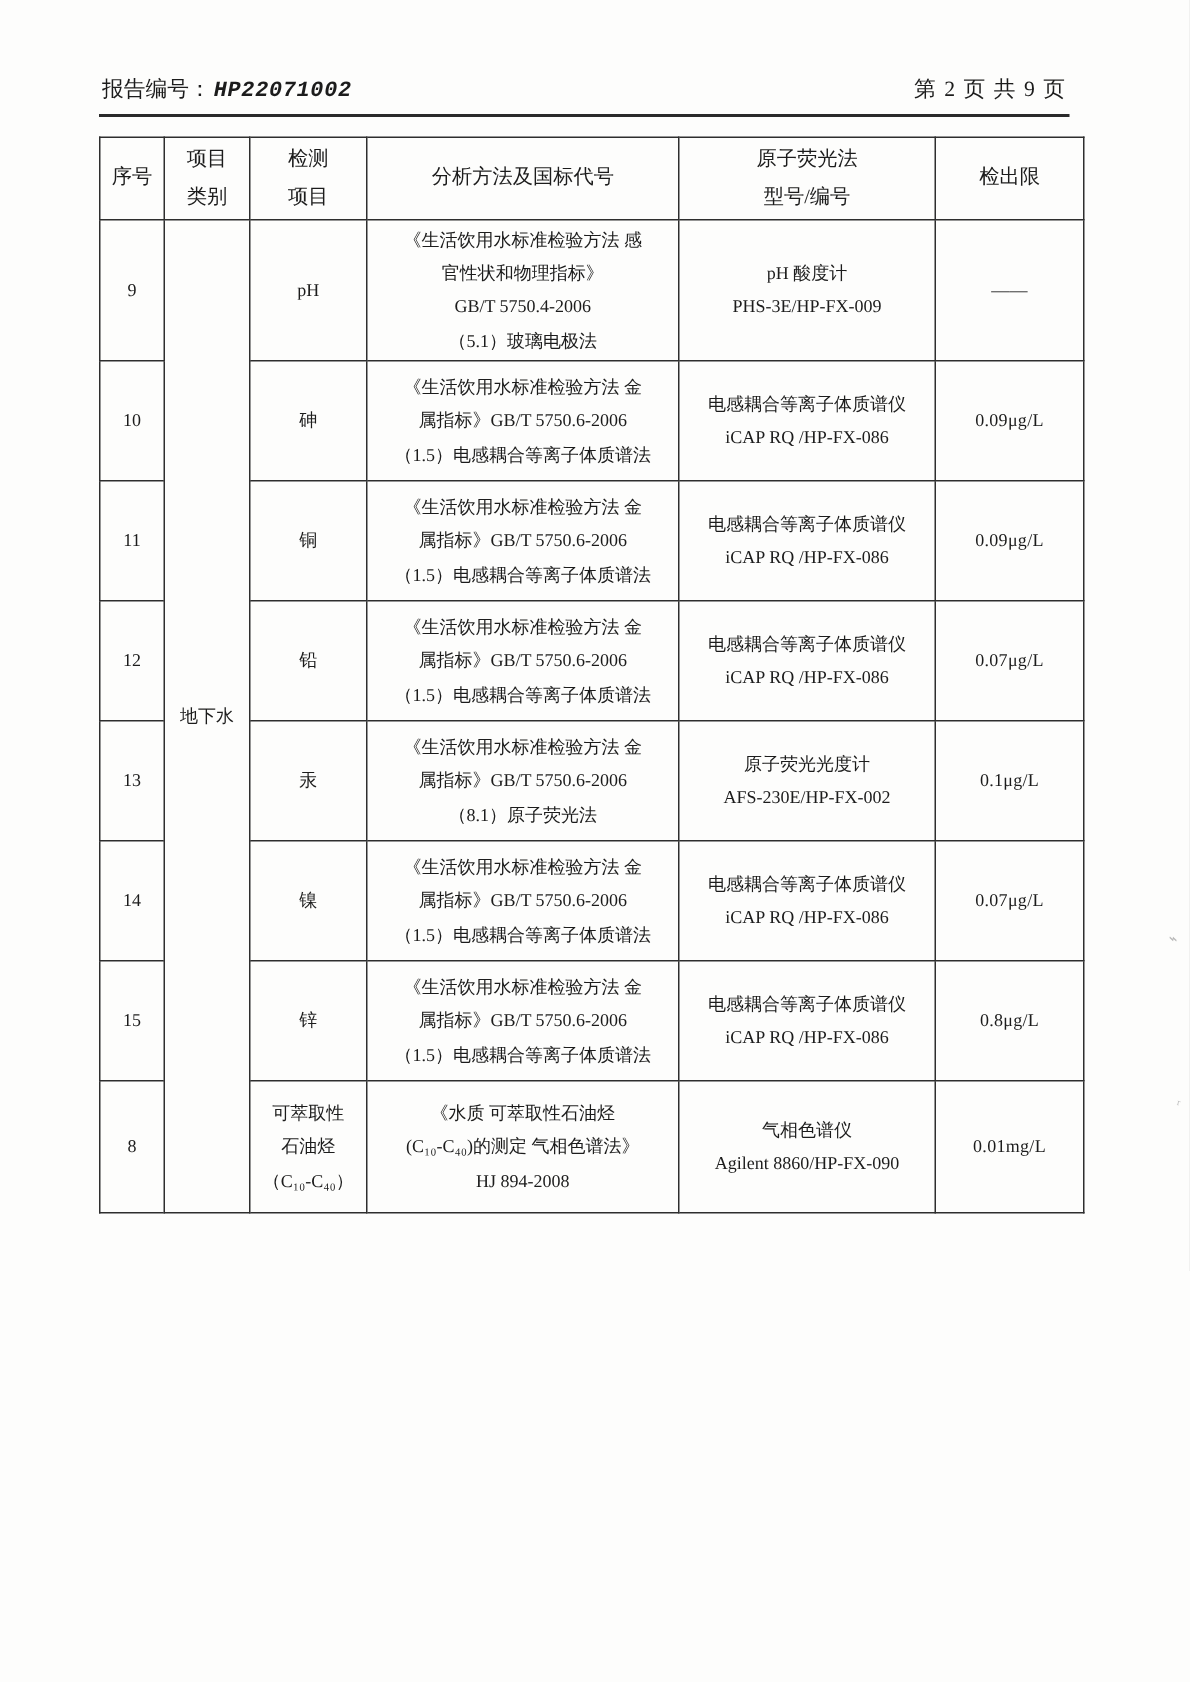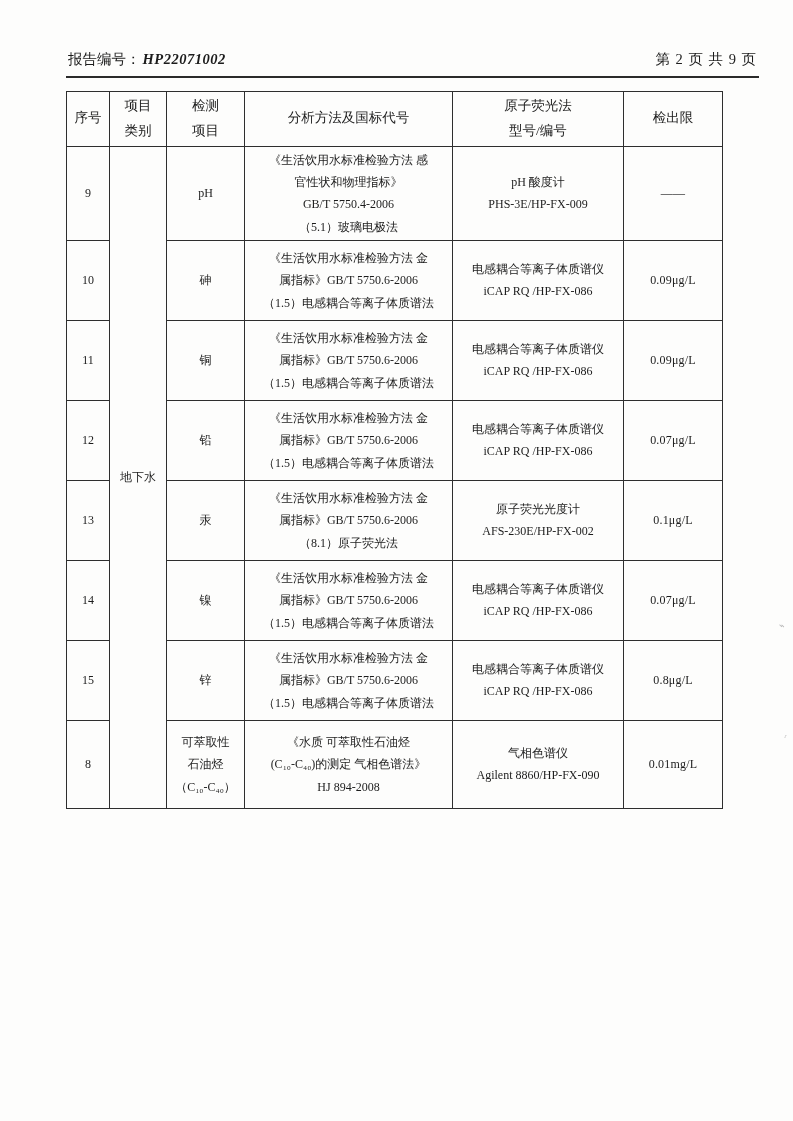--- a/index.html
+++ b/index.html
@@ -7,37 +7,38 @@
   body { font-family: "Liberation Serif", "DejaVu Serif", serif; }
 
   .page {
     position: relative;
     width: 793px;
     height: 1121px;
     margin: 0 auto;
     background: #fdfdfc;
     color: #1c1c1c;
     overflow: hidden;
-    padding: 50px 34px 0 66px;
+    padding: 50px 80px 0 66px;
   }
 
   
   .doc-header {
     display: flex;
     justify-content: space-between;
     align-items: baseline;
     font-size: 14.5px;
     padding: 0 2px 0 2px;
   }
   .report-no-group { display: flex; align-items: baseline; }
   .report-no-value {
     font-style: italic;
     font-weight: 600;
     letter-spacing: 0.5px;
     margin-left: 2px;
+    font-family: Liberation Mono, monospace;
   }
   .page-indicator { letter-spacing: 1px; text-align: center; }
 
   .header-rule {
     border: none;
     border-top: 2px solid #2a2a2a;
     margin-top: 7px;
   }
 
   .section-title {

